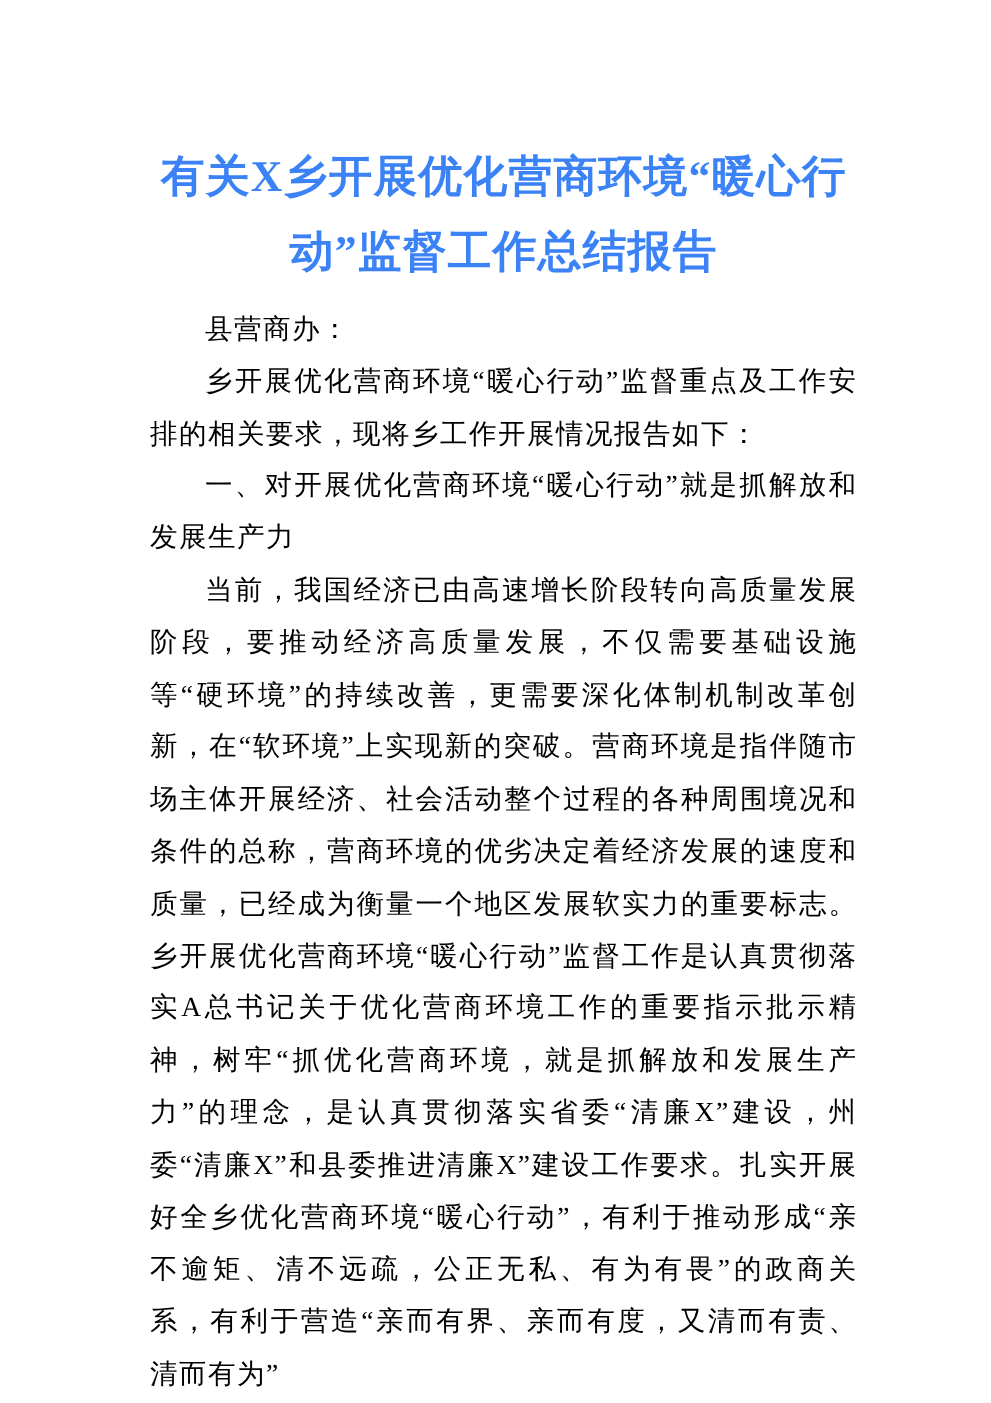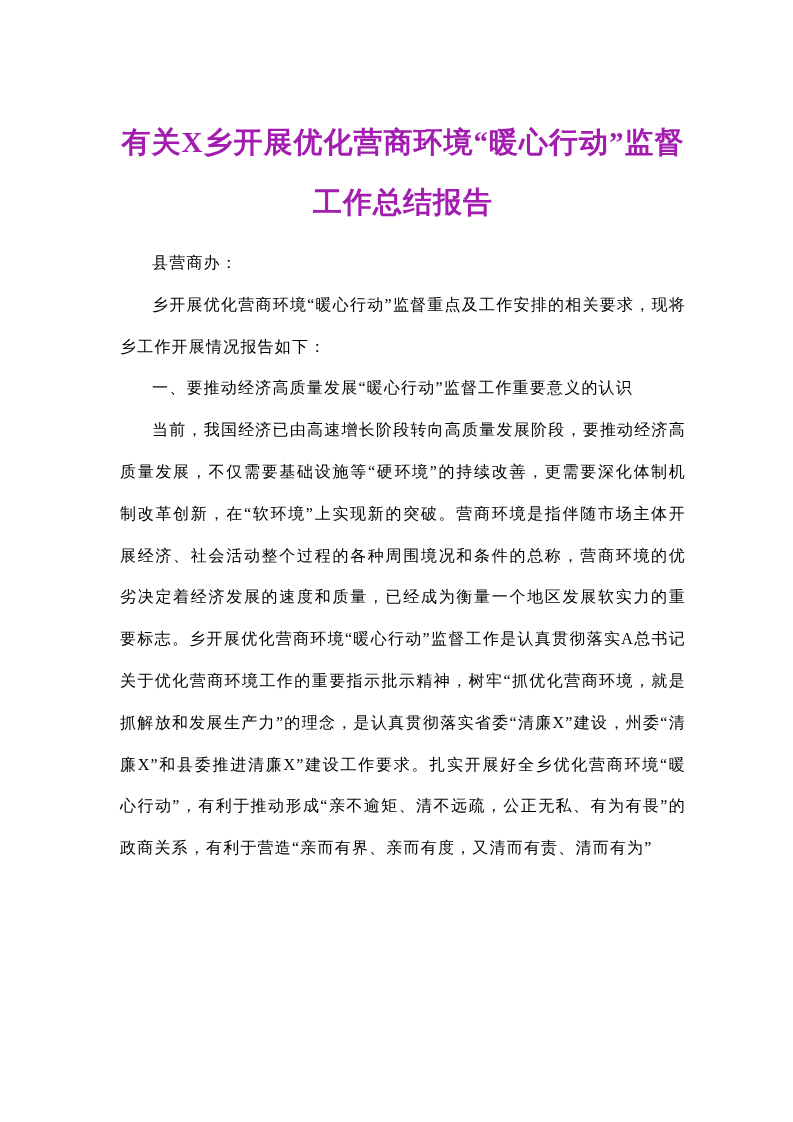--- a/index.html
+++ b/index.html
@@ -13,41 +13,41 @@
     height: 1122px;
     background: #ffffff;
     overflow: hidden;
     box-sizing: border-box;
     padding: 112px 107px 0 120px;
     font-family: "Liberation Serif", "DejaVu Serif", serif;
     color: #000000;
   }
   .doc-title {
     margin: 0 0 10px 0;
-    font-size: 29px;
+    font-size: 35px;
     line-height: 60px;
     font-weight: 700;
     text-align: center;
     letter-spacing: 1px;
-    color: #a21caf;
+    color: #3b82f6;
   }
   .doc-body p.para {
     margin: 0;
-    font-size: 16px;
+    font-size: 22px;
     line-height: 41.8px;
     letter-spacing: 1.2px;
     text-align: justify;
     text-indent: 2em;
     color: #000000;
   }
 </style>
 </head>
 <body>
 
 <div class="page">
   <h1 class="doc-title">有关X乡开展优化营商环境“暖心行动”监督工作总结报告</h1>
   <div class="doc-body">
       <p class="para">县营商办：</p>
       <p class="para">乡开展优化营商环境“暖心行动”监督重点及工作安排的相关要求，现将乡工作开展情况报告如下：</p>
-      <p class="para">一、要推动经济高质量发展“暖心行动”监督工作重要意义的认识</p>
+      <p class="para">一、对开展优化营商环境“暖心行动”就是抓解放和发展生产力</p>
       <p class="para">当前，我国经济已由高速增长阶段转向高质量发展阶段，要推动经济高质量发展，不仅需要基础设施等“硬环境”的持续改善，更需要深化体制机制改革创新，在“软环境”上实现新的突破。营商环境是指伴随市场主体开展经济、社会活动整个过程的各种周围境况和条件的总称，营商环境的优劣决定着经济发展的速度和质量，已经成为衡量一个地区发展软实力的重要标志。乡开展优化营商环境“暖心行动”监督工作是认真贯彻落实A总书记关于优化营商环境工作的重要指示批示精神，树牢“抓优化营商环境，就是抓解放和发展生产力”的理念，是认真贯彻落实省委“清廉X”建设，州委“清廉X”和县委推进清廉X”建设工作要求。扎实开展好全乡优化营商环境“暖心行动”，有利于推动形成“亲不逾矩、清不远疏，公正无私、有为有畏”的政商关系，有利于营造“亲而有界、亲而有度，又清而有责、清而有为”</p>
     </div>
 </div>
 
 </body></html>

